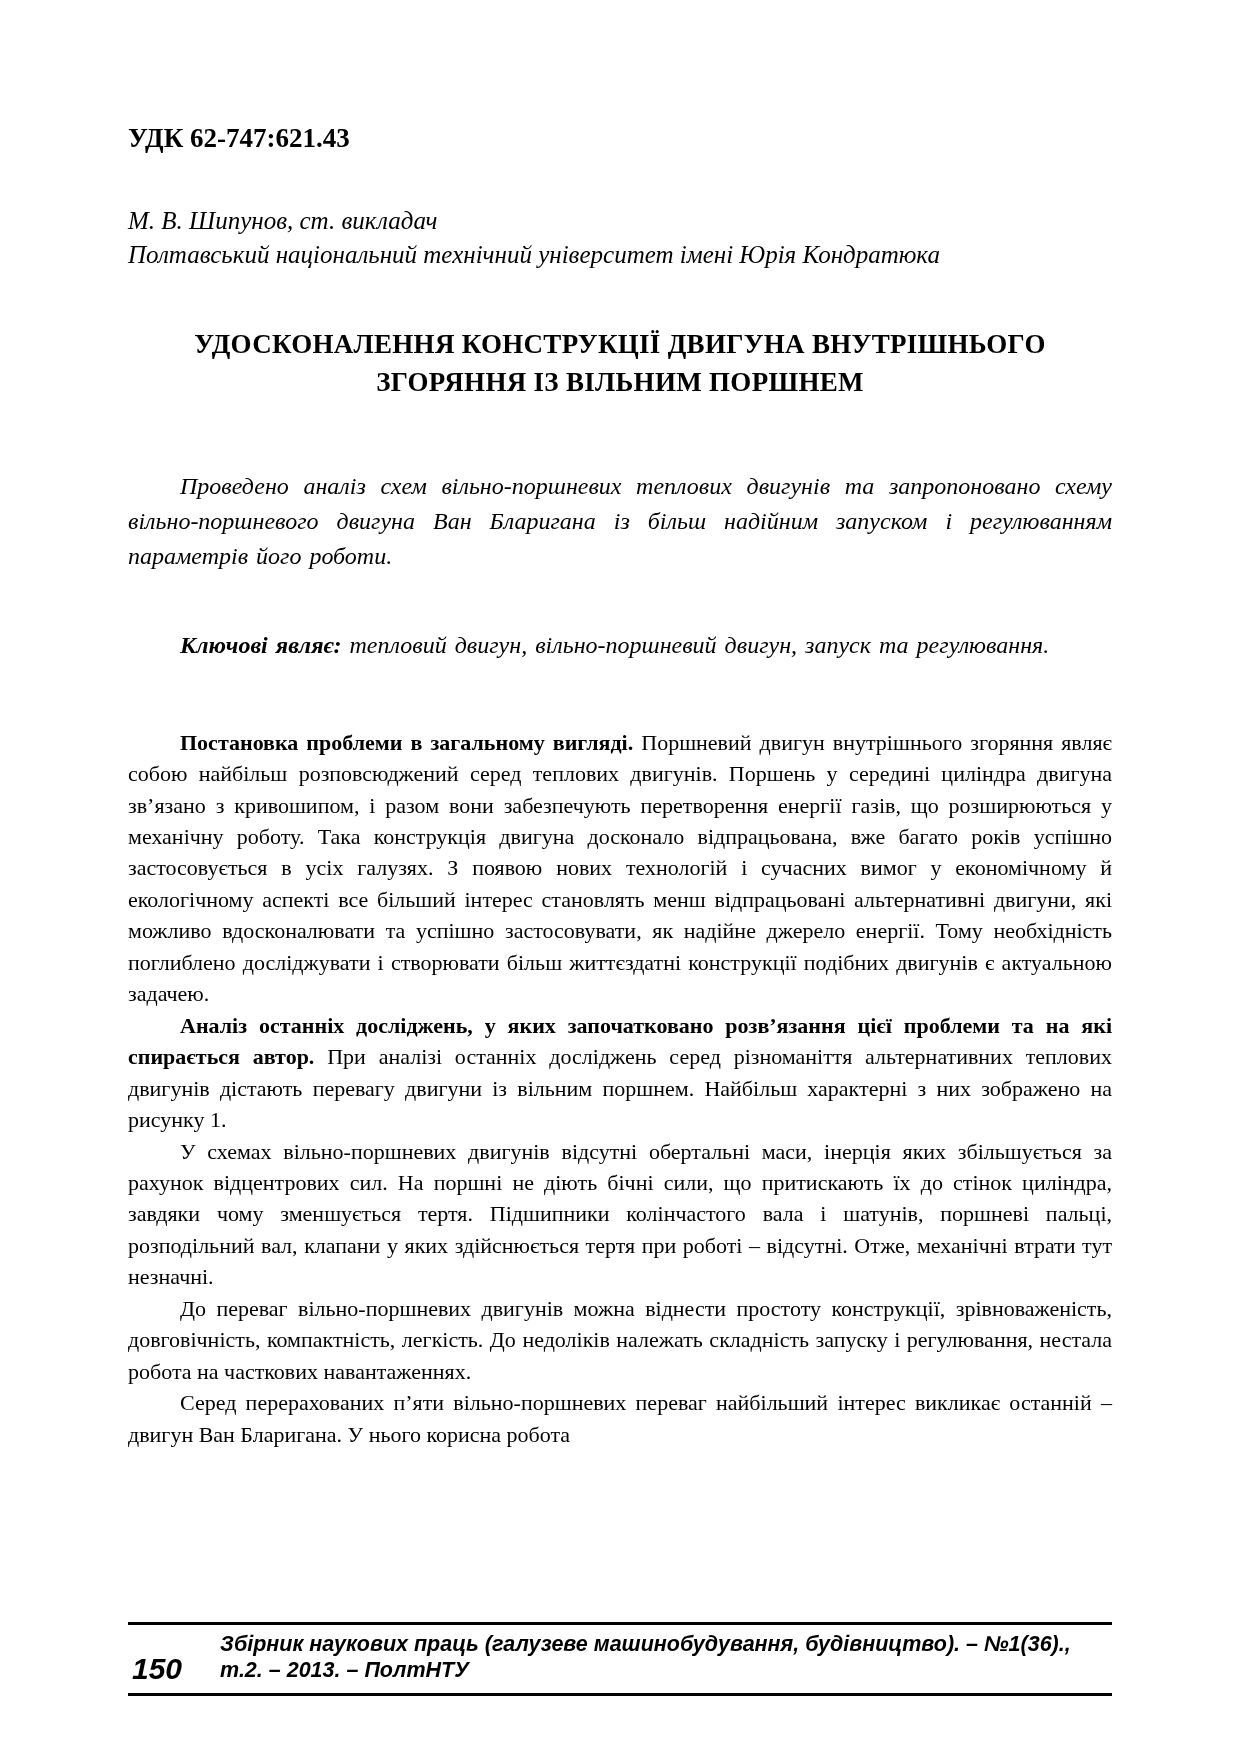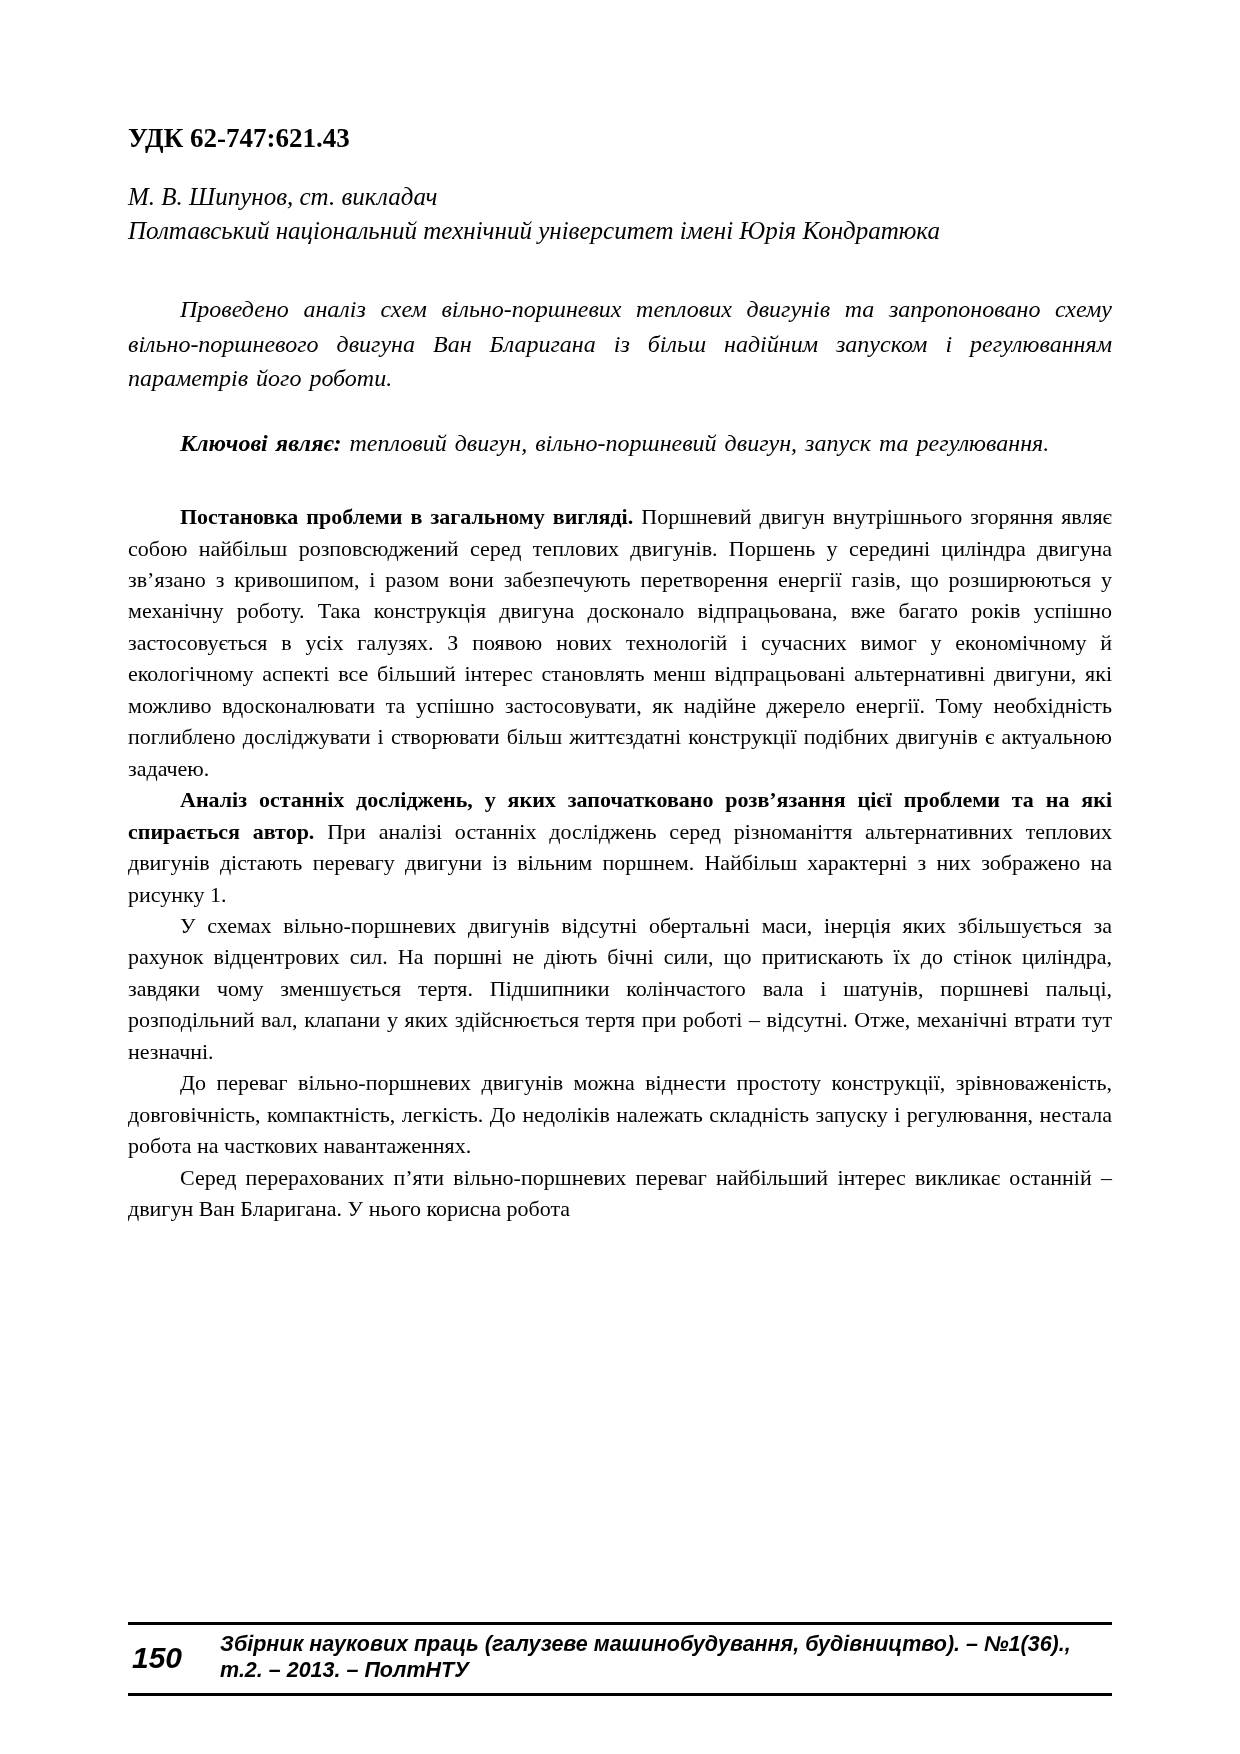--- a/index.html
+++ b/index.html
@@ -8,20 +8,21 @@
     width: 1240px;
     height: 1754px;
     box-sizing: border-box;
     padding: 122px 128px 58px 128px;
     background: #ffffff;
     color: #000000;
     font-family: "Liberation Serif", serif;
     display: flex;
     flex-direction: column;
     overflow: hidden;
+    gap: 24px;
   }
   .udc {
     font-weight: bold;
     font-size: 27px;
     line-height: 1.2;
   }
   .byline {
     margin-top: 26px;
     text-align: left;
     font-style: italic;
@@ -62,41 +63,42 @@
     line-height: 1.43;
     text-align: justify;
     text-indent: 52px;
   }
   .footer {
     margin-top: auto;
     border-top: 3px solid #000000;
     border-bottom: 3px solid #000000;
     padding: 7px 4px 9px 4px;
     display: flex;
-    align-items: center;
+    align-items: flex-end;
     gap: 38px;
     font-family: "Liberation Sans", sans-serif;
     font-style: italic;
     font-weight: bold;
   }
   .page-num { font-size: 30px; line-height: 1; }
   .footer-text { font-size: 21.5px; line-height: 1.2; flex: 1; }
 </style>
 </head>
 <body>
 
 <div class="page">
 
   <div class="udc">УДК 62-747:621.43</div>
 
   <div class="byline">
     <div>М. В. Шипунов, ст. викладач</div>
     <div>Полтавський національний технічний університет імені Юрія Кондратюка</div>
   </div>
 
+  <h1 class="title">УДОСКОНАЛЕННЯ КОНСТРУКЦІЇ ДВИГУНА ВНУТРІШНЬОГО ЗГОРЯННЯ ІЗ ВІЛЬНИМ ПОРШНЕМ</h1>
 
   <p class="abstract">Проведено аналіз схем вільно-поршневих теплових двигунів та запропоновано схему вільно-поршневого двигуна Ван Бларигана із більш надійним запуском і регулюванням параметрів його роботи.</p>
 
   <p class="keywords"><span class="kw-label">Ключові являє:</span><span> тепловий двигун, вільно-поршневий двигун, запуск та регулювання.</span></p>
 
   <div class="body-text">
     <p><b>Постановка проблеми в загальному вигляді.</b><span> Поршневий двигун внутрішнього згоряння являє собою найбільш розповсюджений серед теплових двигунів. Поршень у середині циліндра двигуна зв’язано з кривошипом, і разом вони забезпечують перетворення енергії газів, що розширюються у механічну роботу. Така конструкція двигуна досконало відпрацьована, вже багато років успішно застосовується в усіх галузях. З появою нових технологій і сучасних вимог у економічному й екологічному аспекті все більший інтерес становлять менш відпрацьовані альтернативні двигуни, які можливо вдосконалювати та успішно застосовувати, як надійне джерело енергії. Тому необхідність поглиблено досліджувати і створювати більш життєздатні конструкції подібних двигунів є актуальною задачею.</span></p>
     <p><b>Аналіз останніх досліджень, у яких започатковано розв’язання цієї проблеми та на які спирається автор.</b><span> При аналізі останніх досліджень серед різноманіття альтернативних теплових двигунів дістають перевагу двигуни із вільним поршнем. Найбільш характерні з них зображено на рисунку 1.</span></p>
     <p><b></b><span>У схемах вільно-поршневих двигунів відсутні обертальні маси, інерція яких збільшується за рахунок відцентрових сил. На поршні не діють бічні сили, що притискають їх до стінок циліндра, завдяки чому зменшується тертя. Підшипники колінчастого вала і шатунів, поршневі пальці, розподільний вал, клапани у яких здійснюється тертя при роботі – відсутні. Отже, механічні втрати тут незначні.</span></p>
     <p><b></b><span>До переваг вільно-поршневих двигунів можна віднести простоту конструкції, зрівноваженість, довговічність, компактність, легкість. До недоліків належать складність запуску і регулювання, нестала робота на часткових навантаженнях.</span></p>

